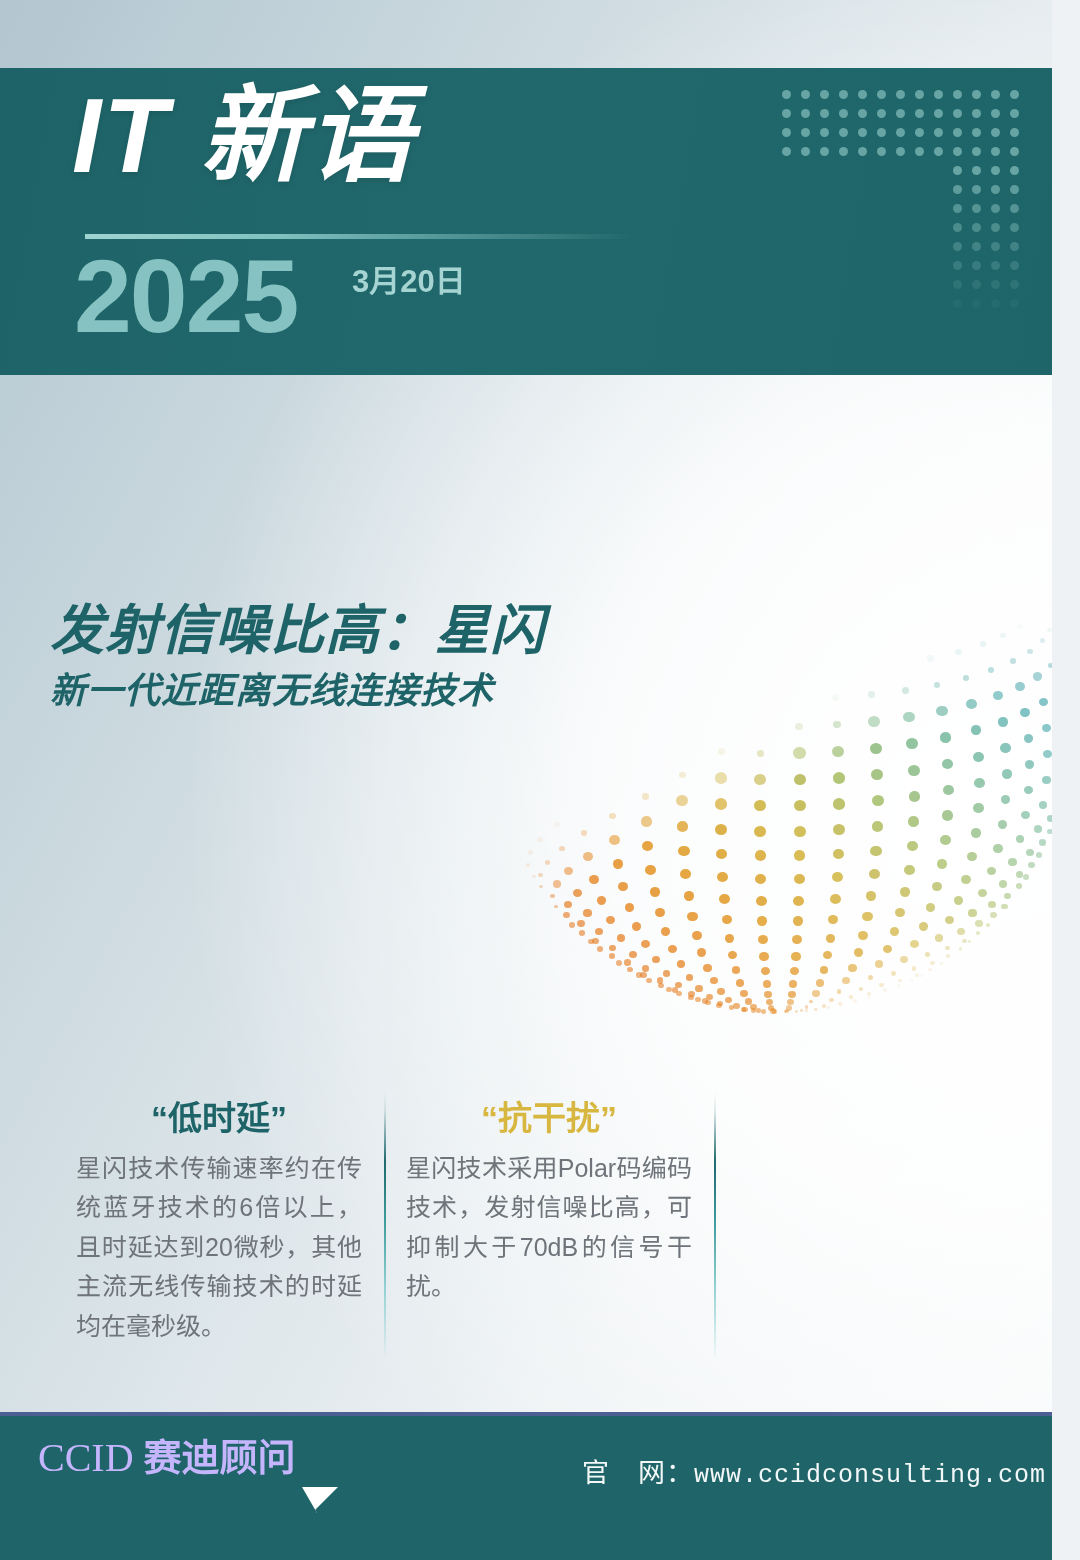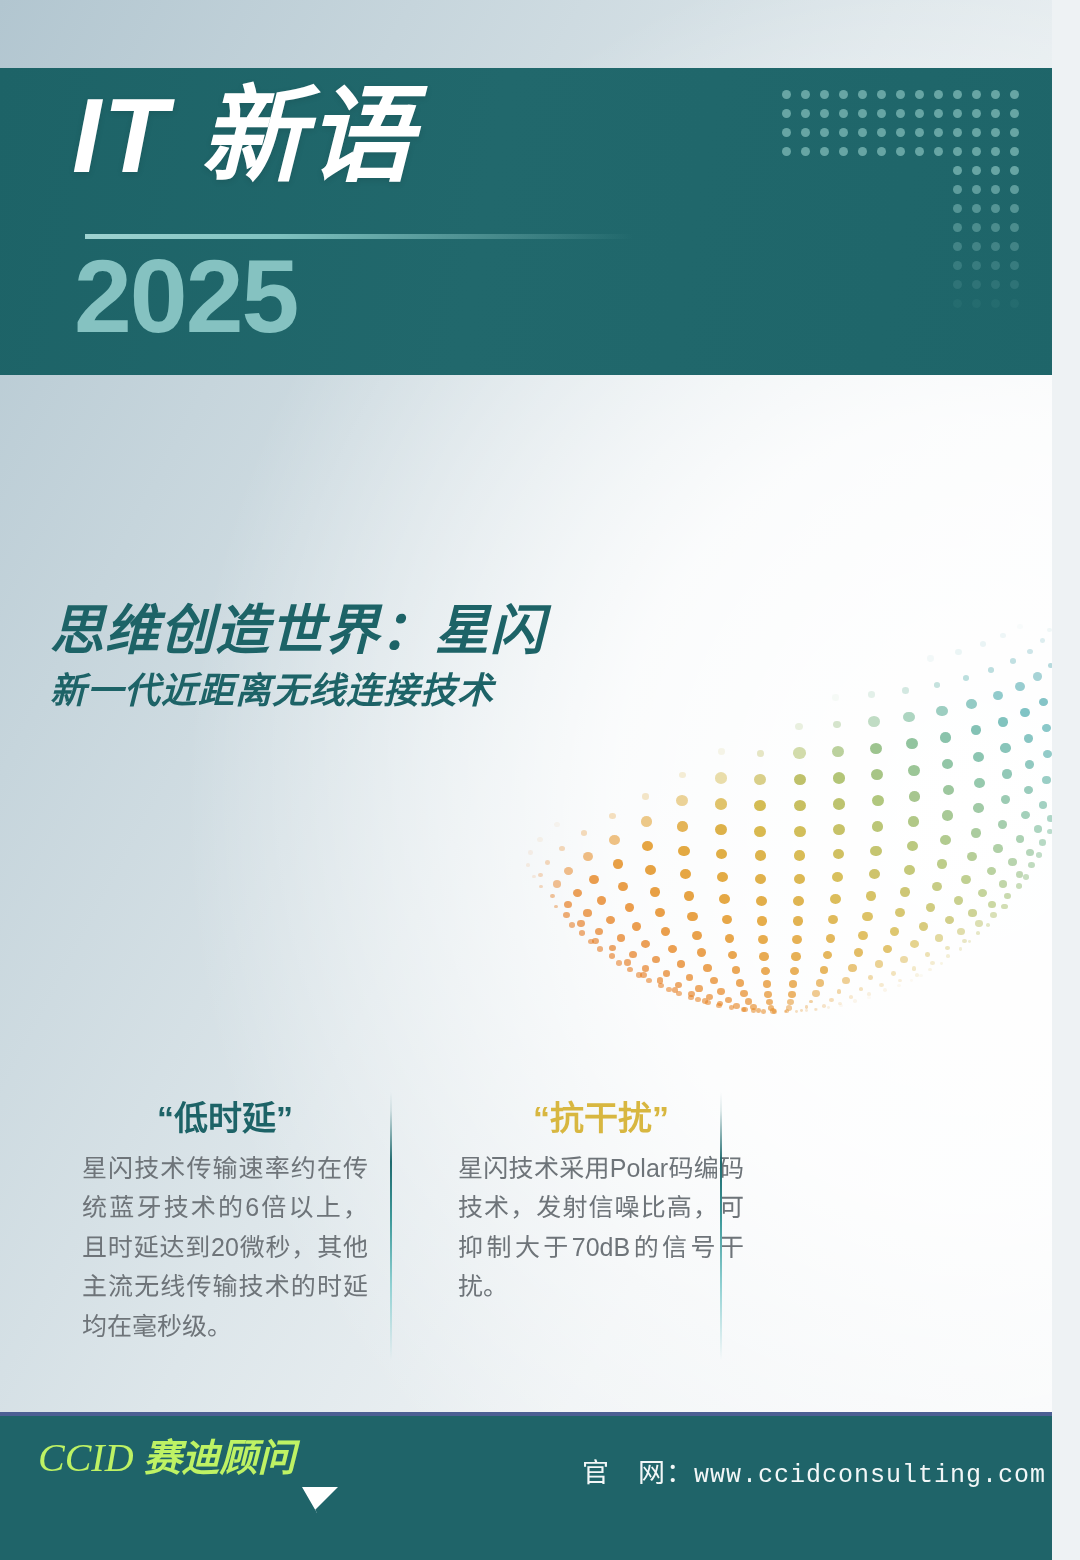--- a/index.html
+++ b/index.html
@@ -60,23 +60,22 @@
     white-space:nowrap;
   }
   .subheadline{
     color:#1d6367;font-weight:bold;font-style:italic;
     font-size:36px;line-height:1.3;margin:8px 0 0 0;letter-spacing:1px;
     white-space:nowrap;
   }
 
   
   .features{
-    position:absolute;left:60px;top:1098px;width:990px;height:275px;
+    position:absolute;left:54px;top:1098px;width:990px;height:275px;
     display:flex;
-    gap:46px;
   }
   .feature{
     position:relative;width:330px;box-sizing:border-box;padding:0 22px 0 22px;
   }
   .feature-title{
     text-align:center;font-size:34px;font-weight:bold;line-height:1.2;
     margin:0 0 10px 0;white-space:nowrap;
   }
   .feature-body{
     font-size:25px;line-height:1.58;color:#6e7479;margin:0;
@@ -100,22 +99,22 @@
   .footer-rule{
     position:absolute;left:0;top:1412px;width:1080px;height:4px;
     background:#4c5f93;
   }
   .footer-band{
     position:absolute;left:0;top:1416px;width:1080px;height:144px;
     background:#1f6469;
   }
   .logo-block{position:absolute;left:38px;top:20px;width:300px;}
   .logo-main{
-    color:#bef264;font-family:"Liberation Serif","DejaVu Serif",serif;
-    font-size:40px;line-height:1.1;white-space:nowrap;font-weight:normal;font-style:italic;
+    color:#c4b5fd;font-family:"Liberation Serif","DejaVu Serif",serif;
+    font-size:40px;line-height:1.1;white-space:nowrap;font-weight:normal;
   }
   .logo-main .cn{font-weight:bold;font-family:"Liberation Sans","DejaVu Sans",sans-serif;font-size:38px;}
   .logo-code{
     display:flex;align-items:center;gap:10px;margin-top:8px;
     color:#ffffff;font-size:16px;font-weight:bold;letter-spacing:1px;white-space:nowrap;
   }
   .logo-code .ln{flex:1;height:2px;background:#ffffff;}
   .logo-slogan{
     position:relative;margin-top:7px;height:26px;background:#ffffff;
     color:#1f6469;font-size:15px;font-weight:bold;letter-spacing:7px;
@@ -140,20 +139,21 @@
 
   <div class="header-band">
 
     <div class="brand-title">IT 新语</div>
 
     <div class="brand-rule"></div>
 
     <div class="year">2025</div>
 
     <div class="issue-meta">
+      <div>3月20日</div>
     </div>
 
     <div class="dot-grid" id="dot-grid">
         <i style="left: 0px; top: 0px; opacity: 0.85;"></i>
         <i style="left: 19px; top: 0px; opacity: 0.85;"></i>
         <i style="left: 38px; top: 0px; opacity: 0.85;"></i>
         <i style="left: 57px; top: 0px; opacity: 0.85;"></i>
         <i style="left: 76px; top: 0px; opacity: 0.85;"></i>
         <i style="left: 95px; top: 0px; opacity: 0.85;"></i>
         <i style="left: 114px; top: 0px; opacity: 0.85;"></i>
@@ -554,21 +554,21 @@
       <i style="width: 7.32px; height: 6.81px; left: 397.52px; top: 291.39px; background: rgb(134, 192, 160); opacity: 0.219;"></i>
       <i style="width: 7.44px; height: 6.92px; left: 361.68px; top: 294.29px; background: rgb(147, 193, 147); opacity: 0.069;"></i>
       <i style="width: 5.56px; height: 5.17px; left: 546.97px; top: 223.65px; background: rgb(79, 164, 174); opacity: 0.035;"></i>
       <i style="width: 5.92px; height: 5.51px; left: 530.37px; top: 232.83px; background: rgb(83, 168, 176); opacity: 0.092;"></i>
       <i style="width: 6.26px; height: 5.82px; left: 509.63px; top: 241.28px; background: rgb(89, 173, 179); opacity: 0.121;"></i>
       <i style="width: 6.56px; height: 6.1px; left: 485.13px; top: 248.83px; background: rgb(94, 179, 181); opacity: 0.118;"></i>
       <i style="width: 6.82px; height: 6.34px; left: 457.33px; top: 255.35px; background: rgb(104, 182, 177); opacity: 0.077;"></i>
     </div>
 
   <div class="headline-wrap">
-    <h1 class="headline">思维创造世界：星闪</h1>
+    <h1 class="headline">发射信噪比高：星闪</h1>
     <h2 class="subheadline">新一代近距离无线连接技术</h2>
   </div>
 
   <div class="features">
 
     <div class="feature">
       <p class="feature-title" id="ft-0" style="color: rgb(29, 99, 103);">“低时延”</p>
       <p class="feature-body">星闪技术传输速率约在传统蓝牙技术的6倍以上，且时延达到20微秒，其他主流无线传输技术的时延均在毫秒级。</p>
     </div>
 

